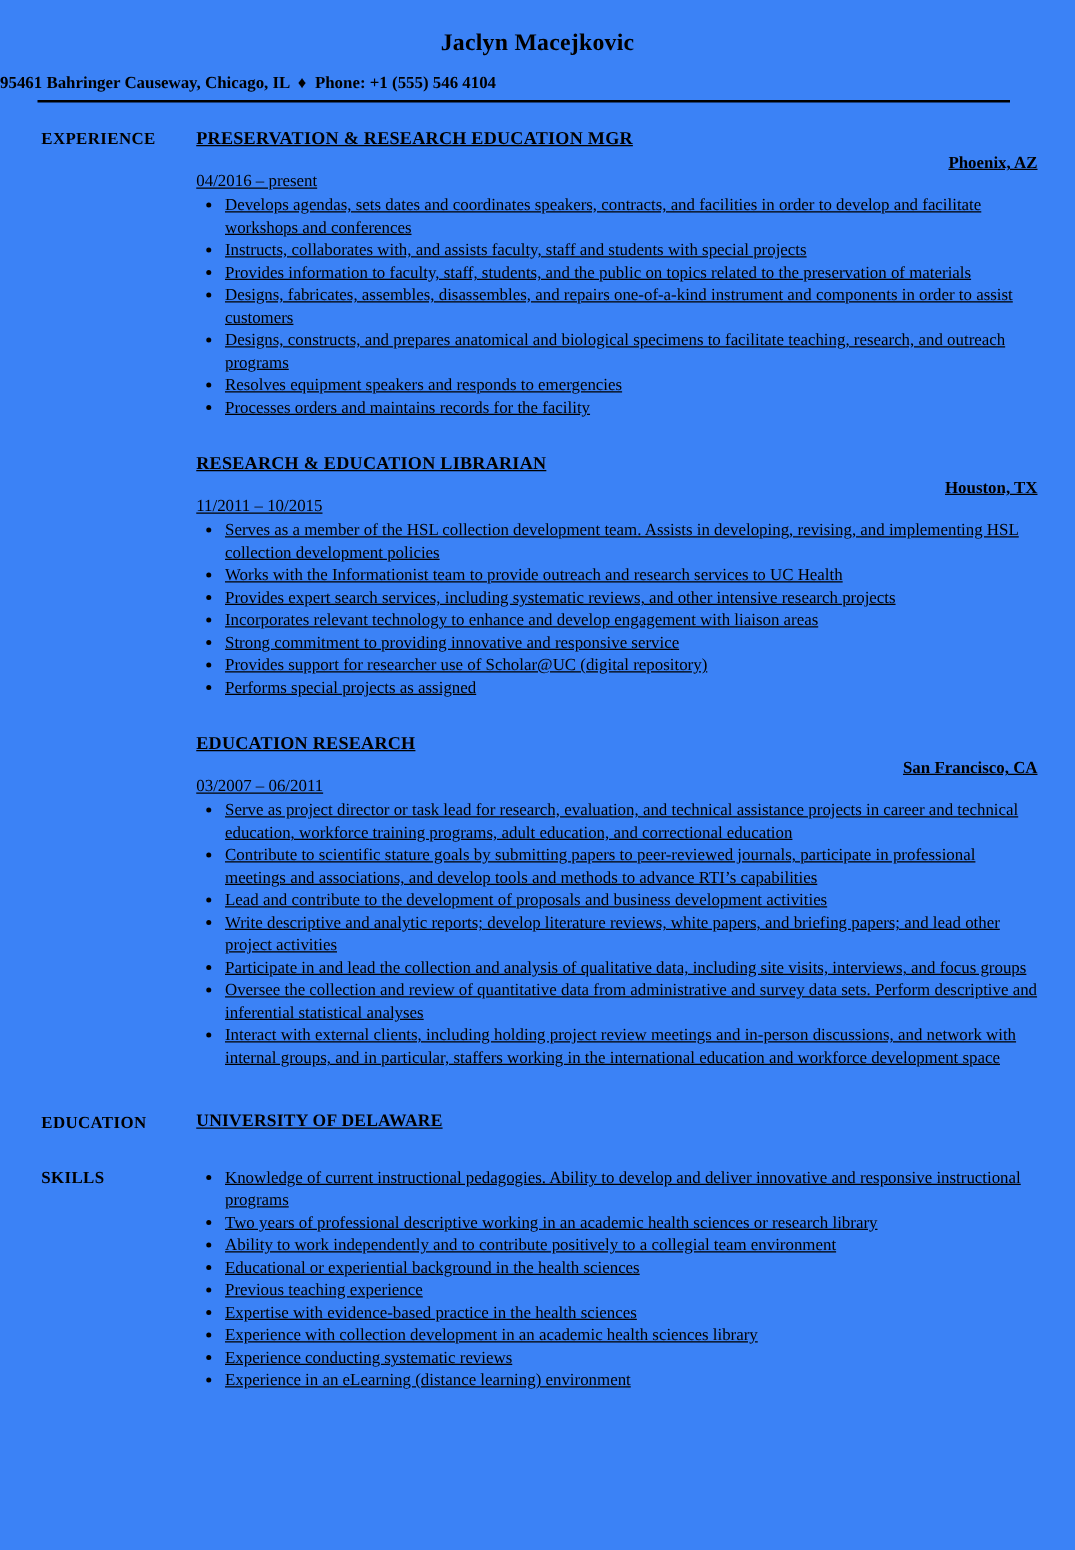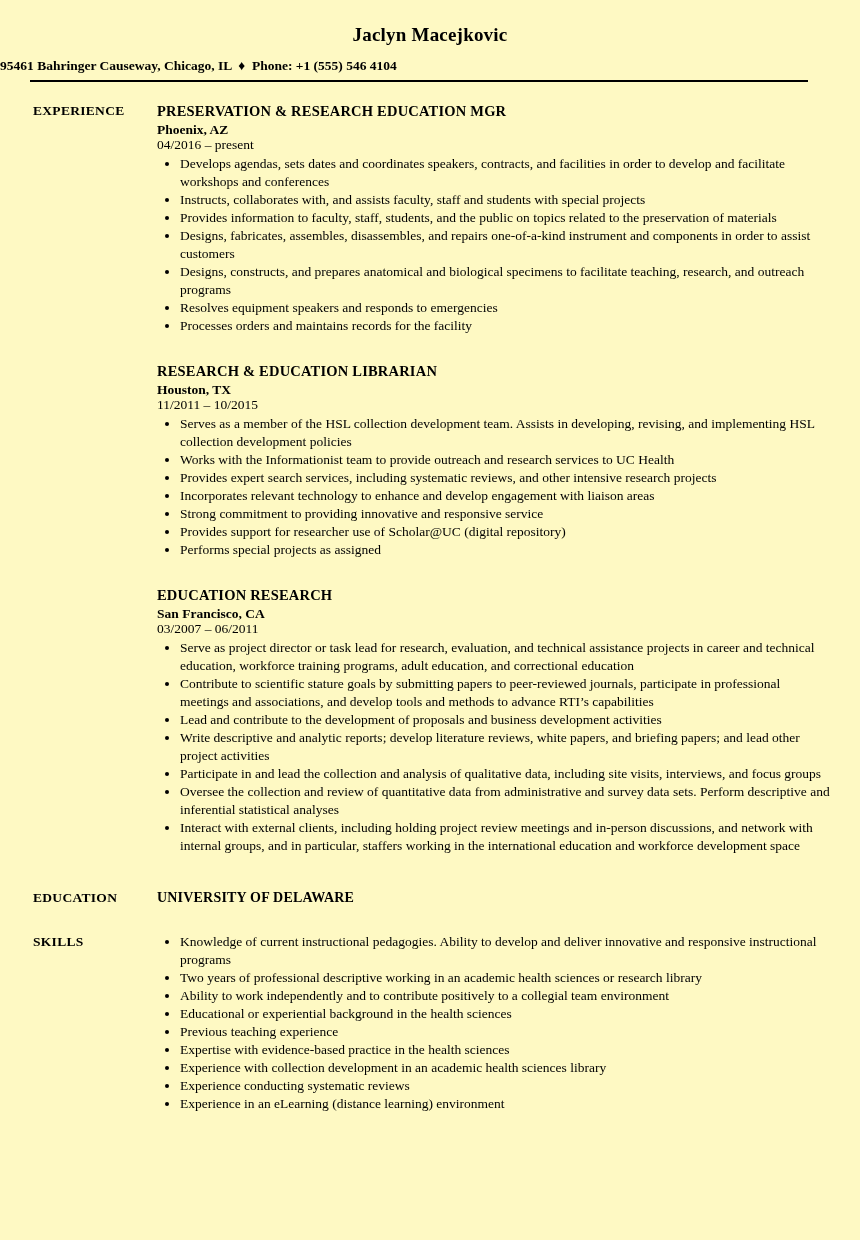--- a/index.html
+++ b/index.html
@@ -13,21 +13,21 @@
       height: 1240px;
       color: #000000;
       font-family: "Liberation Serif", "DejaVu Serif", serif;
       font-size: 13.5px;
       overflow: hidden;
     }
     .page {
       width: 860px;
       min-height: 1240px;
       padding-top: 24px;
-      background: #fef9c3;
+      background: #3b82f6;
     }
     
     .name {
       margin: 0;
       text-align: center;
       font-size: 19px;
       font-weight: bold;
       line-height: 22px;
       letter-spacing: 0.2px;
     }
@@ -57,36 +57,38 @@
       width: 124px;
       margin-left: 33px;
       font-weight: bold;
       font-size: 13.5px;
       line-height: 18px;
       letter-spacing: 0.3px;
     }
     .content {
       flex: 1 1 auto;
       margin-right: 30px;
+      text-decoration: underline;
     }
     
     .job { margin-bottom: 27px; }
     .job:last-child { margin-bottom: 0; }
     .job-title {
       margin: 0;
       font-size: 14.5px;
       font-weight: bold;
       line-height: 18px;
       letter-spacing: 0.2px;
     }
     .job-location {
       font-weight: bold;
       font-size: 13.5px;
       line-height: 15px;
       margin-top: 2px;
+      text-align: right;
     }
     .job-dates {
       font-size: 13.5px;
       line-height: 15px;
     }
     ul.bullets {
       margin: 3px 0 0 0;
       padding-left: 23px;
       list-style-type: disc;
     }

